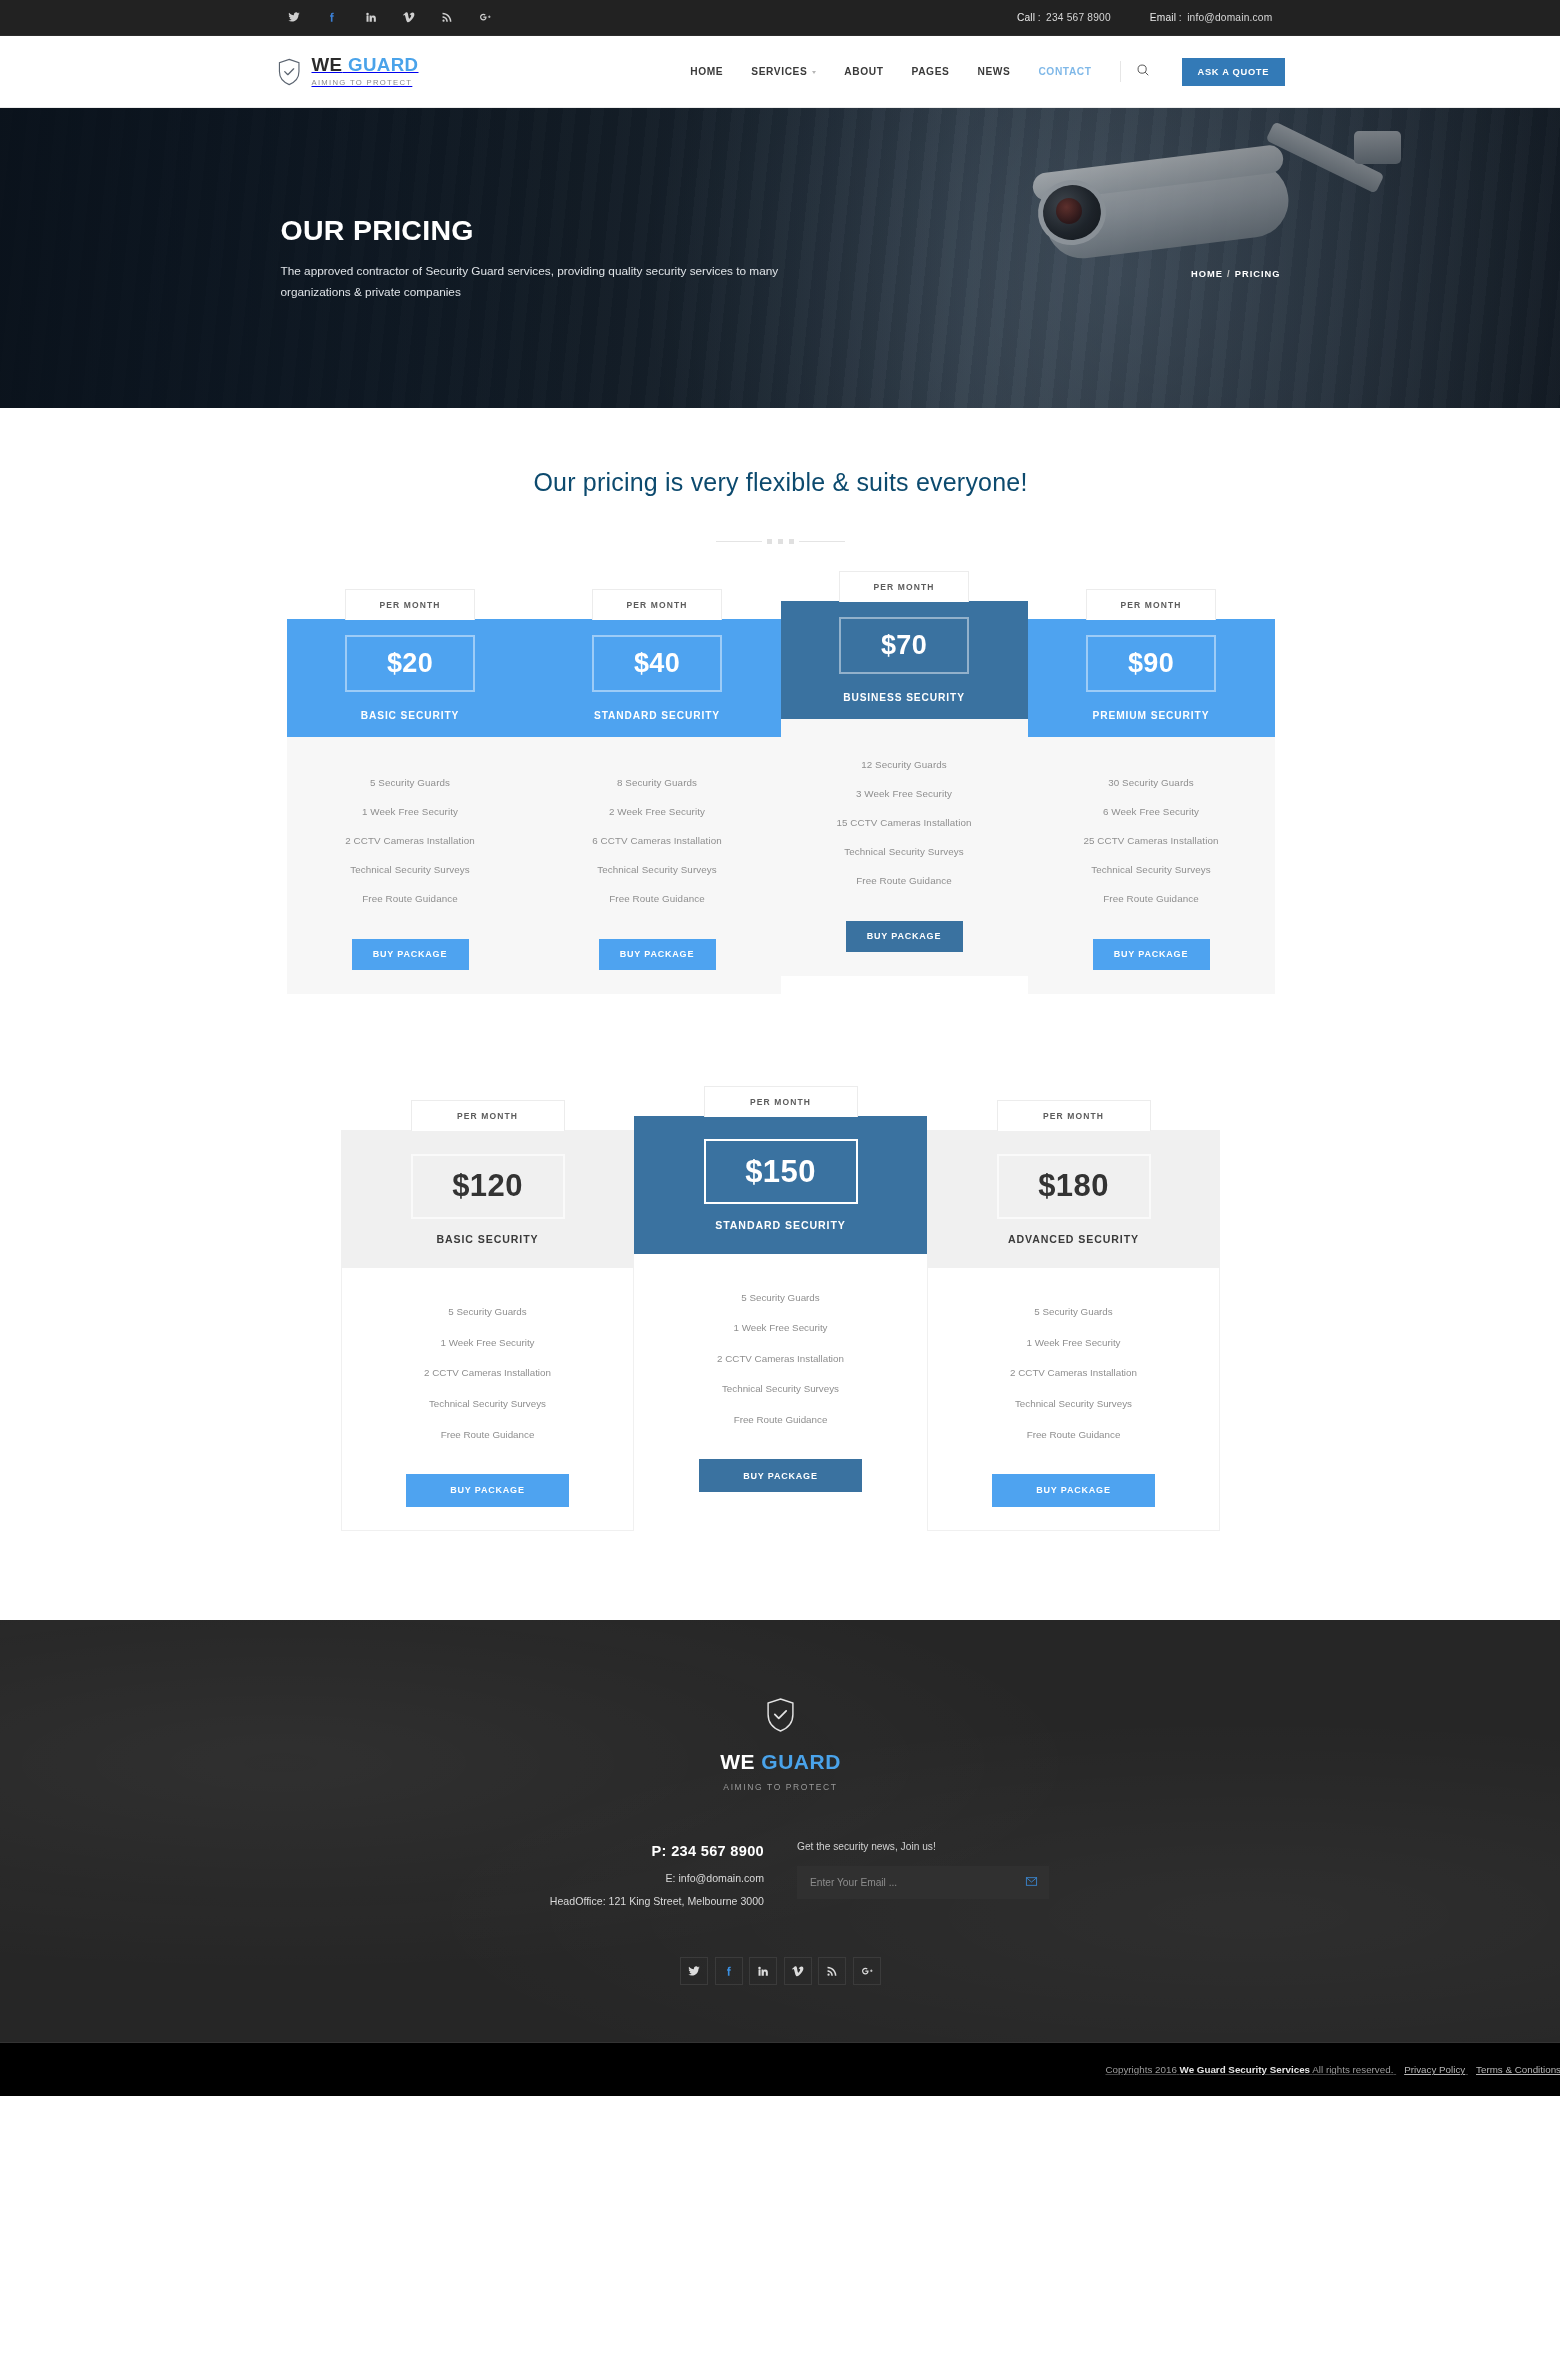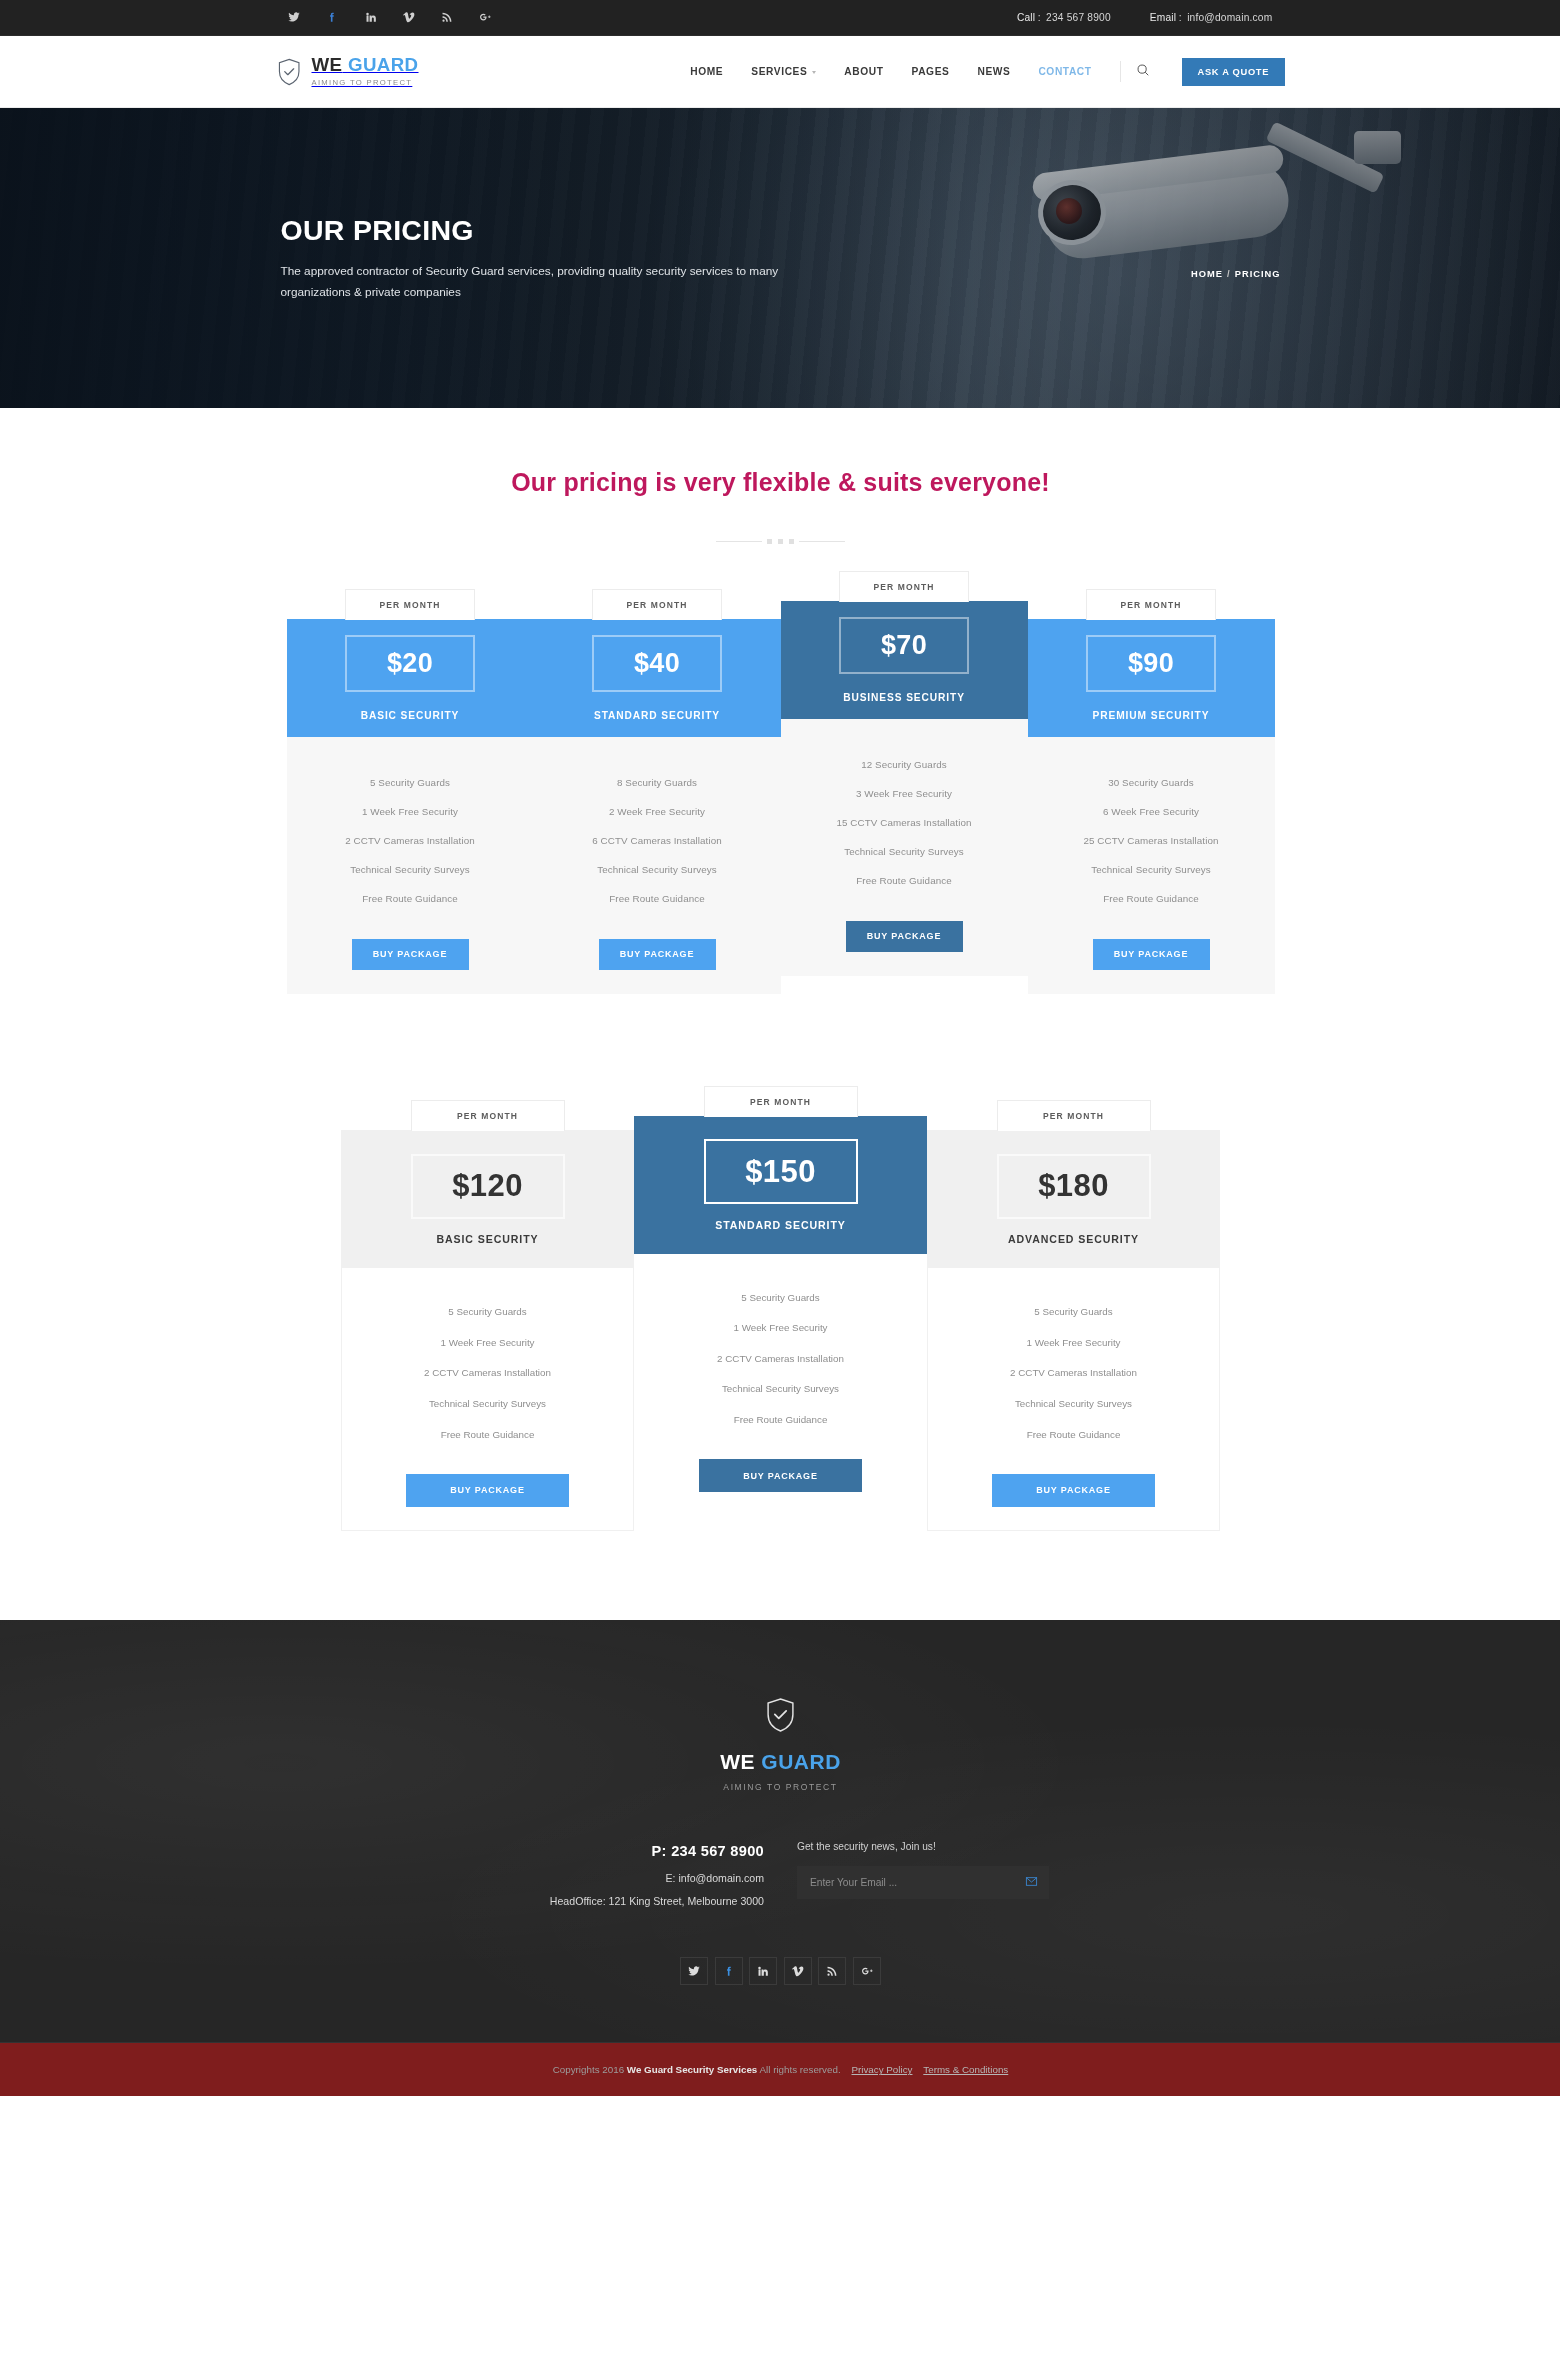--- a/index.html
+++ b/index.html
@@ -88,21 +88,21 @@
     background:linear-gradient(180deg,#f2f5f7,#cdd4d9); transform:rotate(-7deg); }
   .hero-overlay { position:absolute; inset:0; background:linear-gradient(90deg, rgba(10,16,23,.88) 0%, rgba(12,20,28,.62) 38%, rgba(14,22,30,.30) 62%, rgba(10,16,23,.55) 100%); }
   .hero-inner { position:relative; width:1000px; margin:0 auto; height:100%; display:flex; align-items:center; justify-content:space-between; }
   .hero-title { font-size:28.5px; font-weight:bold; color:#fff; letter-spacing:0.3px; margin-bottom:14px; }
   .hero-sub { font-size:11.8px; line-height:1.75; color:#dfe3e7; max-width:504px; font-weight:400; }
   .crumb { font-size:9.3px; font-weight:bold; letter-spacing:1px; color:#fff; white-space:nowrap; padding-top:31px;text-align:right; }
   .crumb .slash { color:#c9c9c9; padding:0 4.1px; }
 
   
   .section-title-wrap { text-align:center; padding:60px 0 0; }
-  .section-title { font-size:25px; color:#be185d; font-weight:700; letter-spacing:0.2px; }
+  .section-title { font-size:25px; color:#0c4a6e; font-weight:400; letter-spacing:0.2px; }
   .divider { display:flex; align-items:center; justify-content:center; gap:5.7px; margin-top:42px; }
   .divider .line { width:46px; height:0.8px; background:#e4e4e4; }
   .divider .sq { width:4.9px; height:4.9px; background:#e0e0e0; }
 
   
   .pricing1 { width:1000px; margin:0 auto; display:flex; justify-content:center; padding-top:45px; align-items:flex-start; }
   .card { width:247px; position:relative; }
   .card .permonth-tab {
     position:absolute; left:50%; transform:translateX(-50%); top:0;
     width:130px; height:31px; background:#fff;
@@ -201,21 +201,21 @@
   .f-sub-btn svg { width:13px; height:13px; stroke:currentColor; fill:none; stroke-width:1.5; }
 
   .f-social { display:flex; justify-content:center; gap:6.5px; margin-top:50px; }
   .f-social a {
     width:28px; height:28px; border:0.8px solid #3b3b3b;
     display:flex; align-items:center; justify-content:center; color:#dcdcdc;
   }
   .f-social a svg { width:12.2px; height:12.2px; fill:currentColor; display:block; }
   .f-social a.fb { color:#3b8fe0; }
 
-  .copyright { margin-top:57px; border-top:0.8px solid #333; background:#7f1d1d; padding:21px 0; text-align:center; position:relative; }
+  .copyright { margin-top:57px; border-top:0.8px solid #333; background:#000000; padding:21px 0; text-align:right; position:relative;text-decoration:underline; }
   .copyright-text { font-size:9.8px; color:#9c9c9c; }
   .copyright-text b { color:#e6e6e6; }
   .copyright-text a { color:#b6b6b6; text-decoration:underline; margin-left:8.1px; }
 </style>
 </head>
 <body>
 
 <div class="page">
 
   <div class="topbar">

